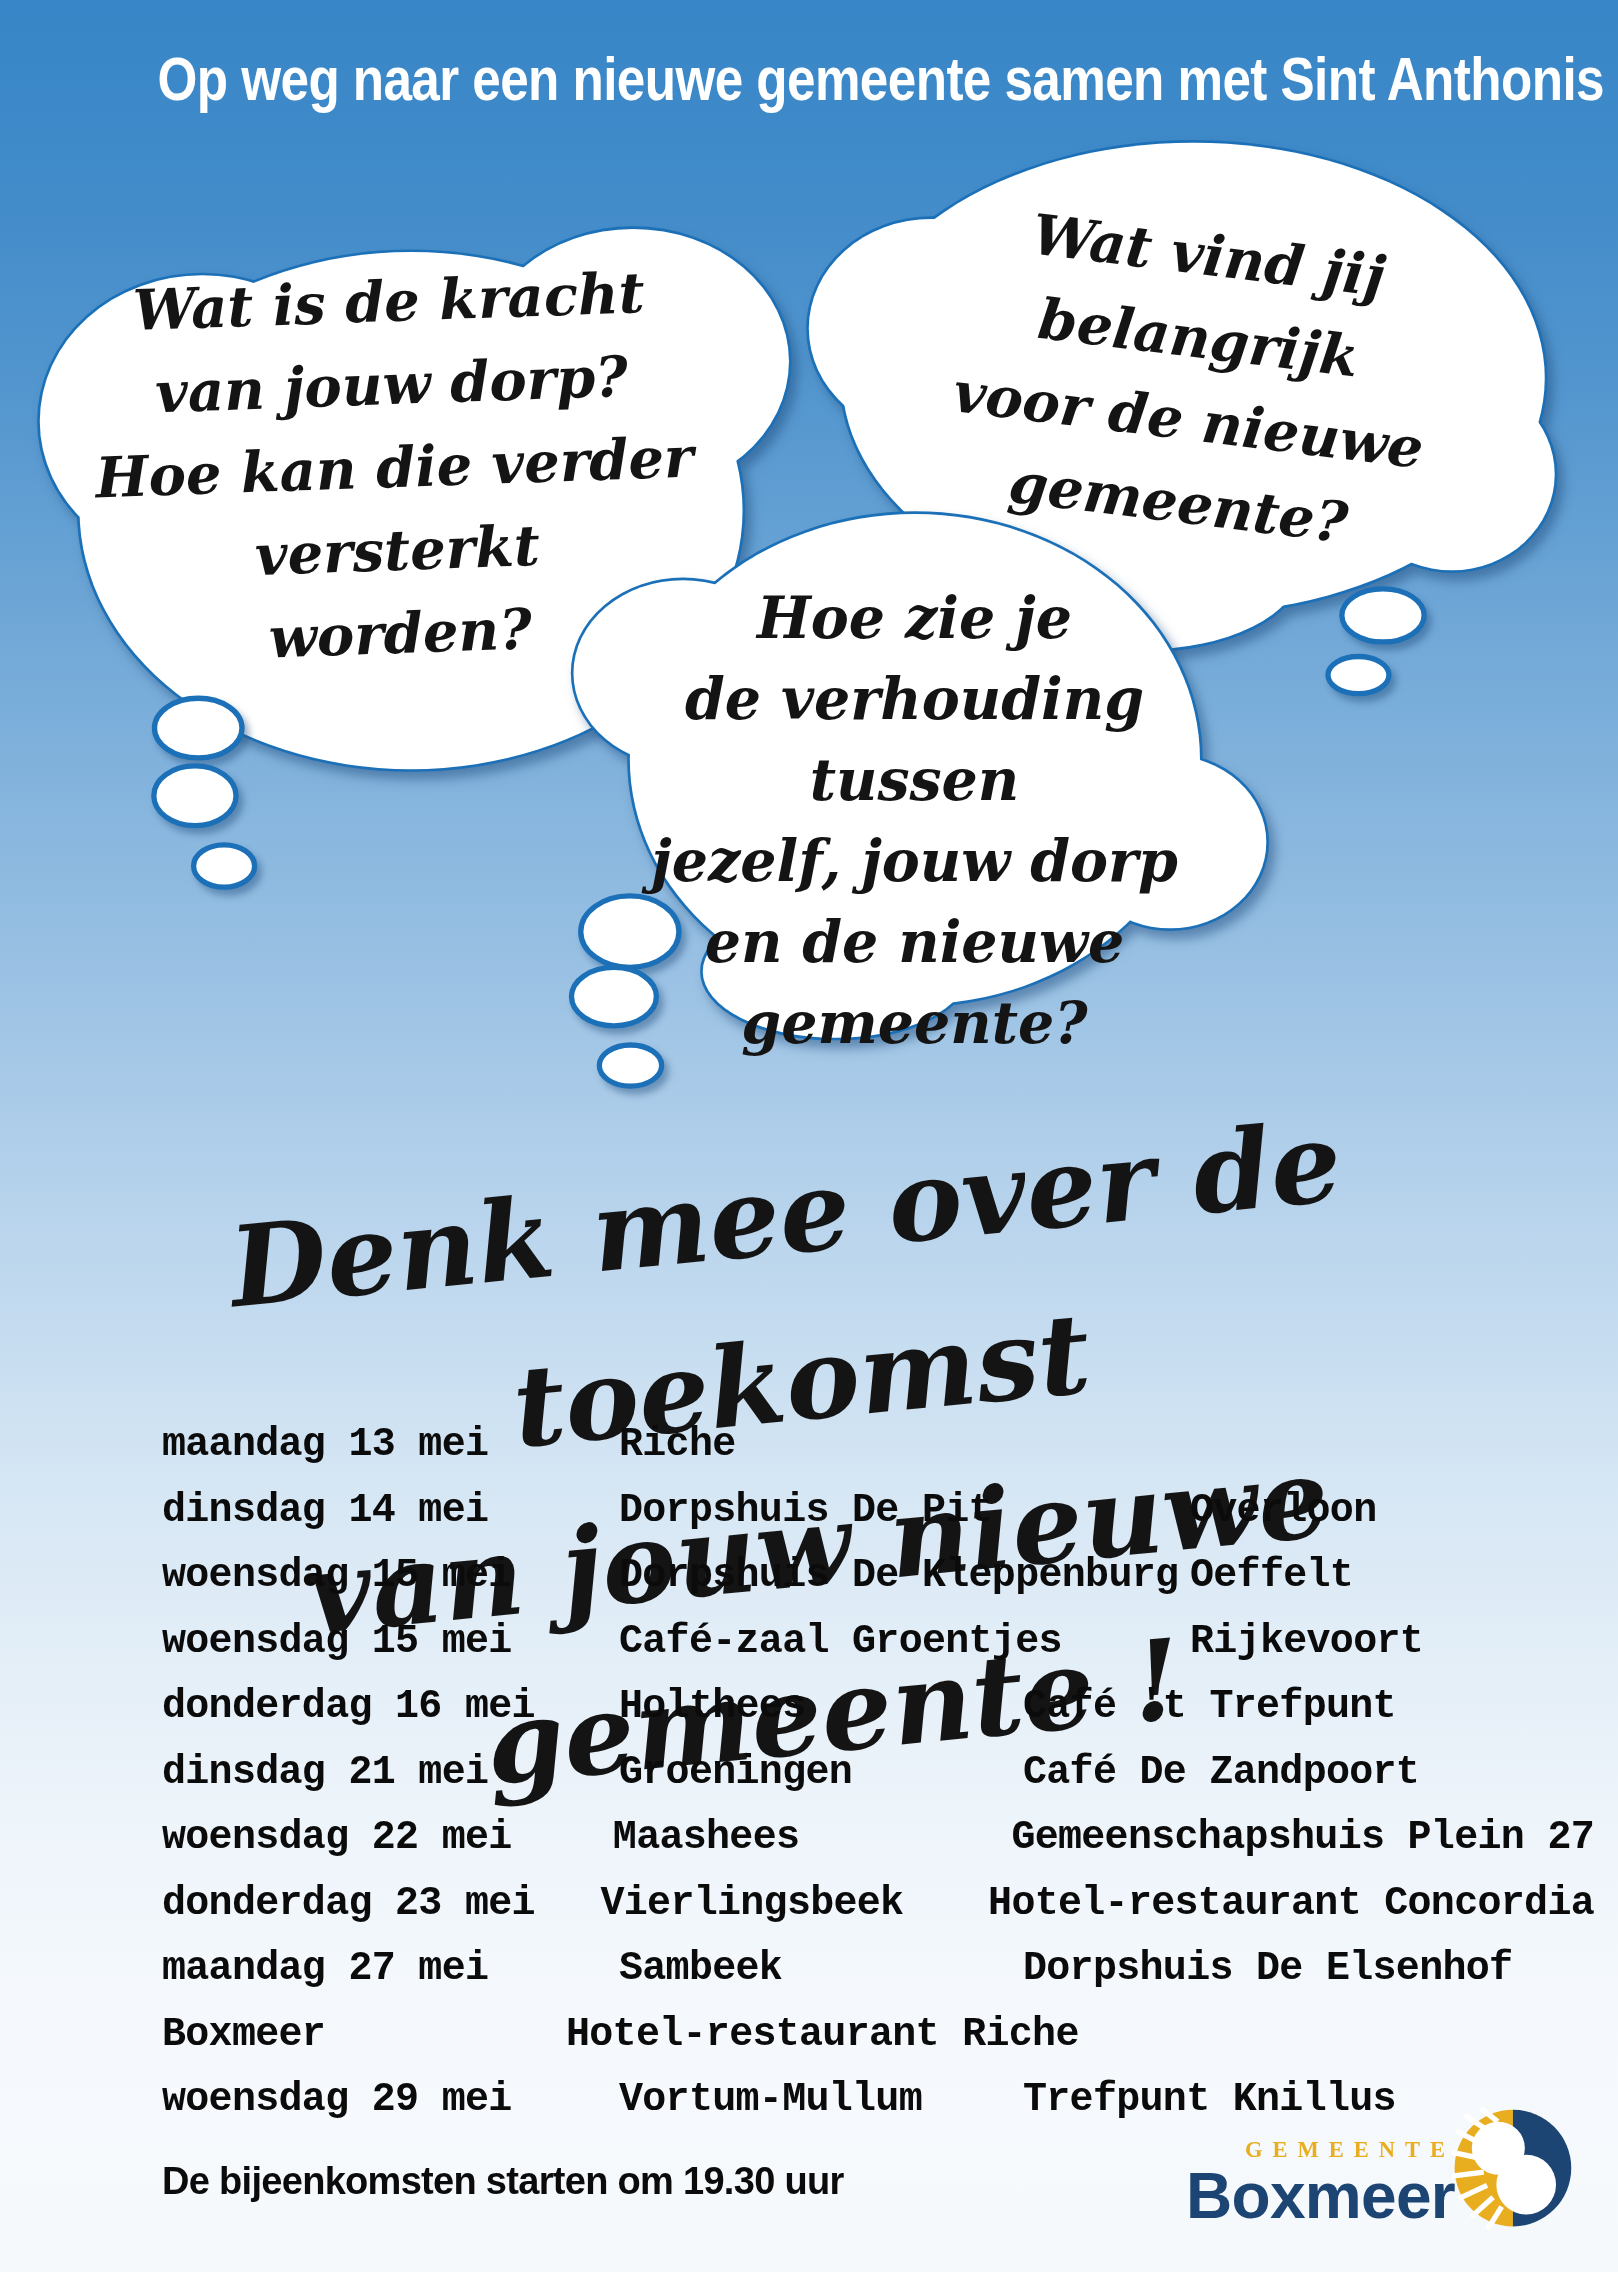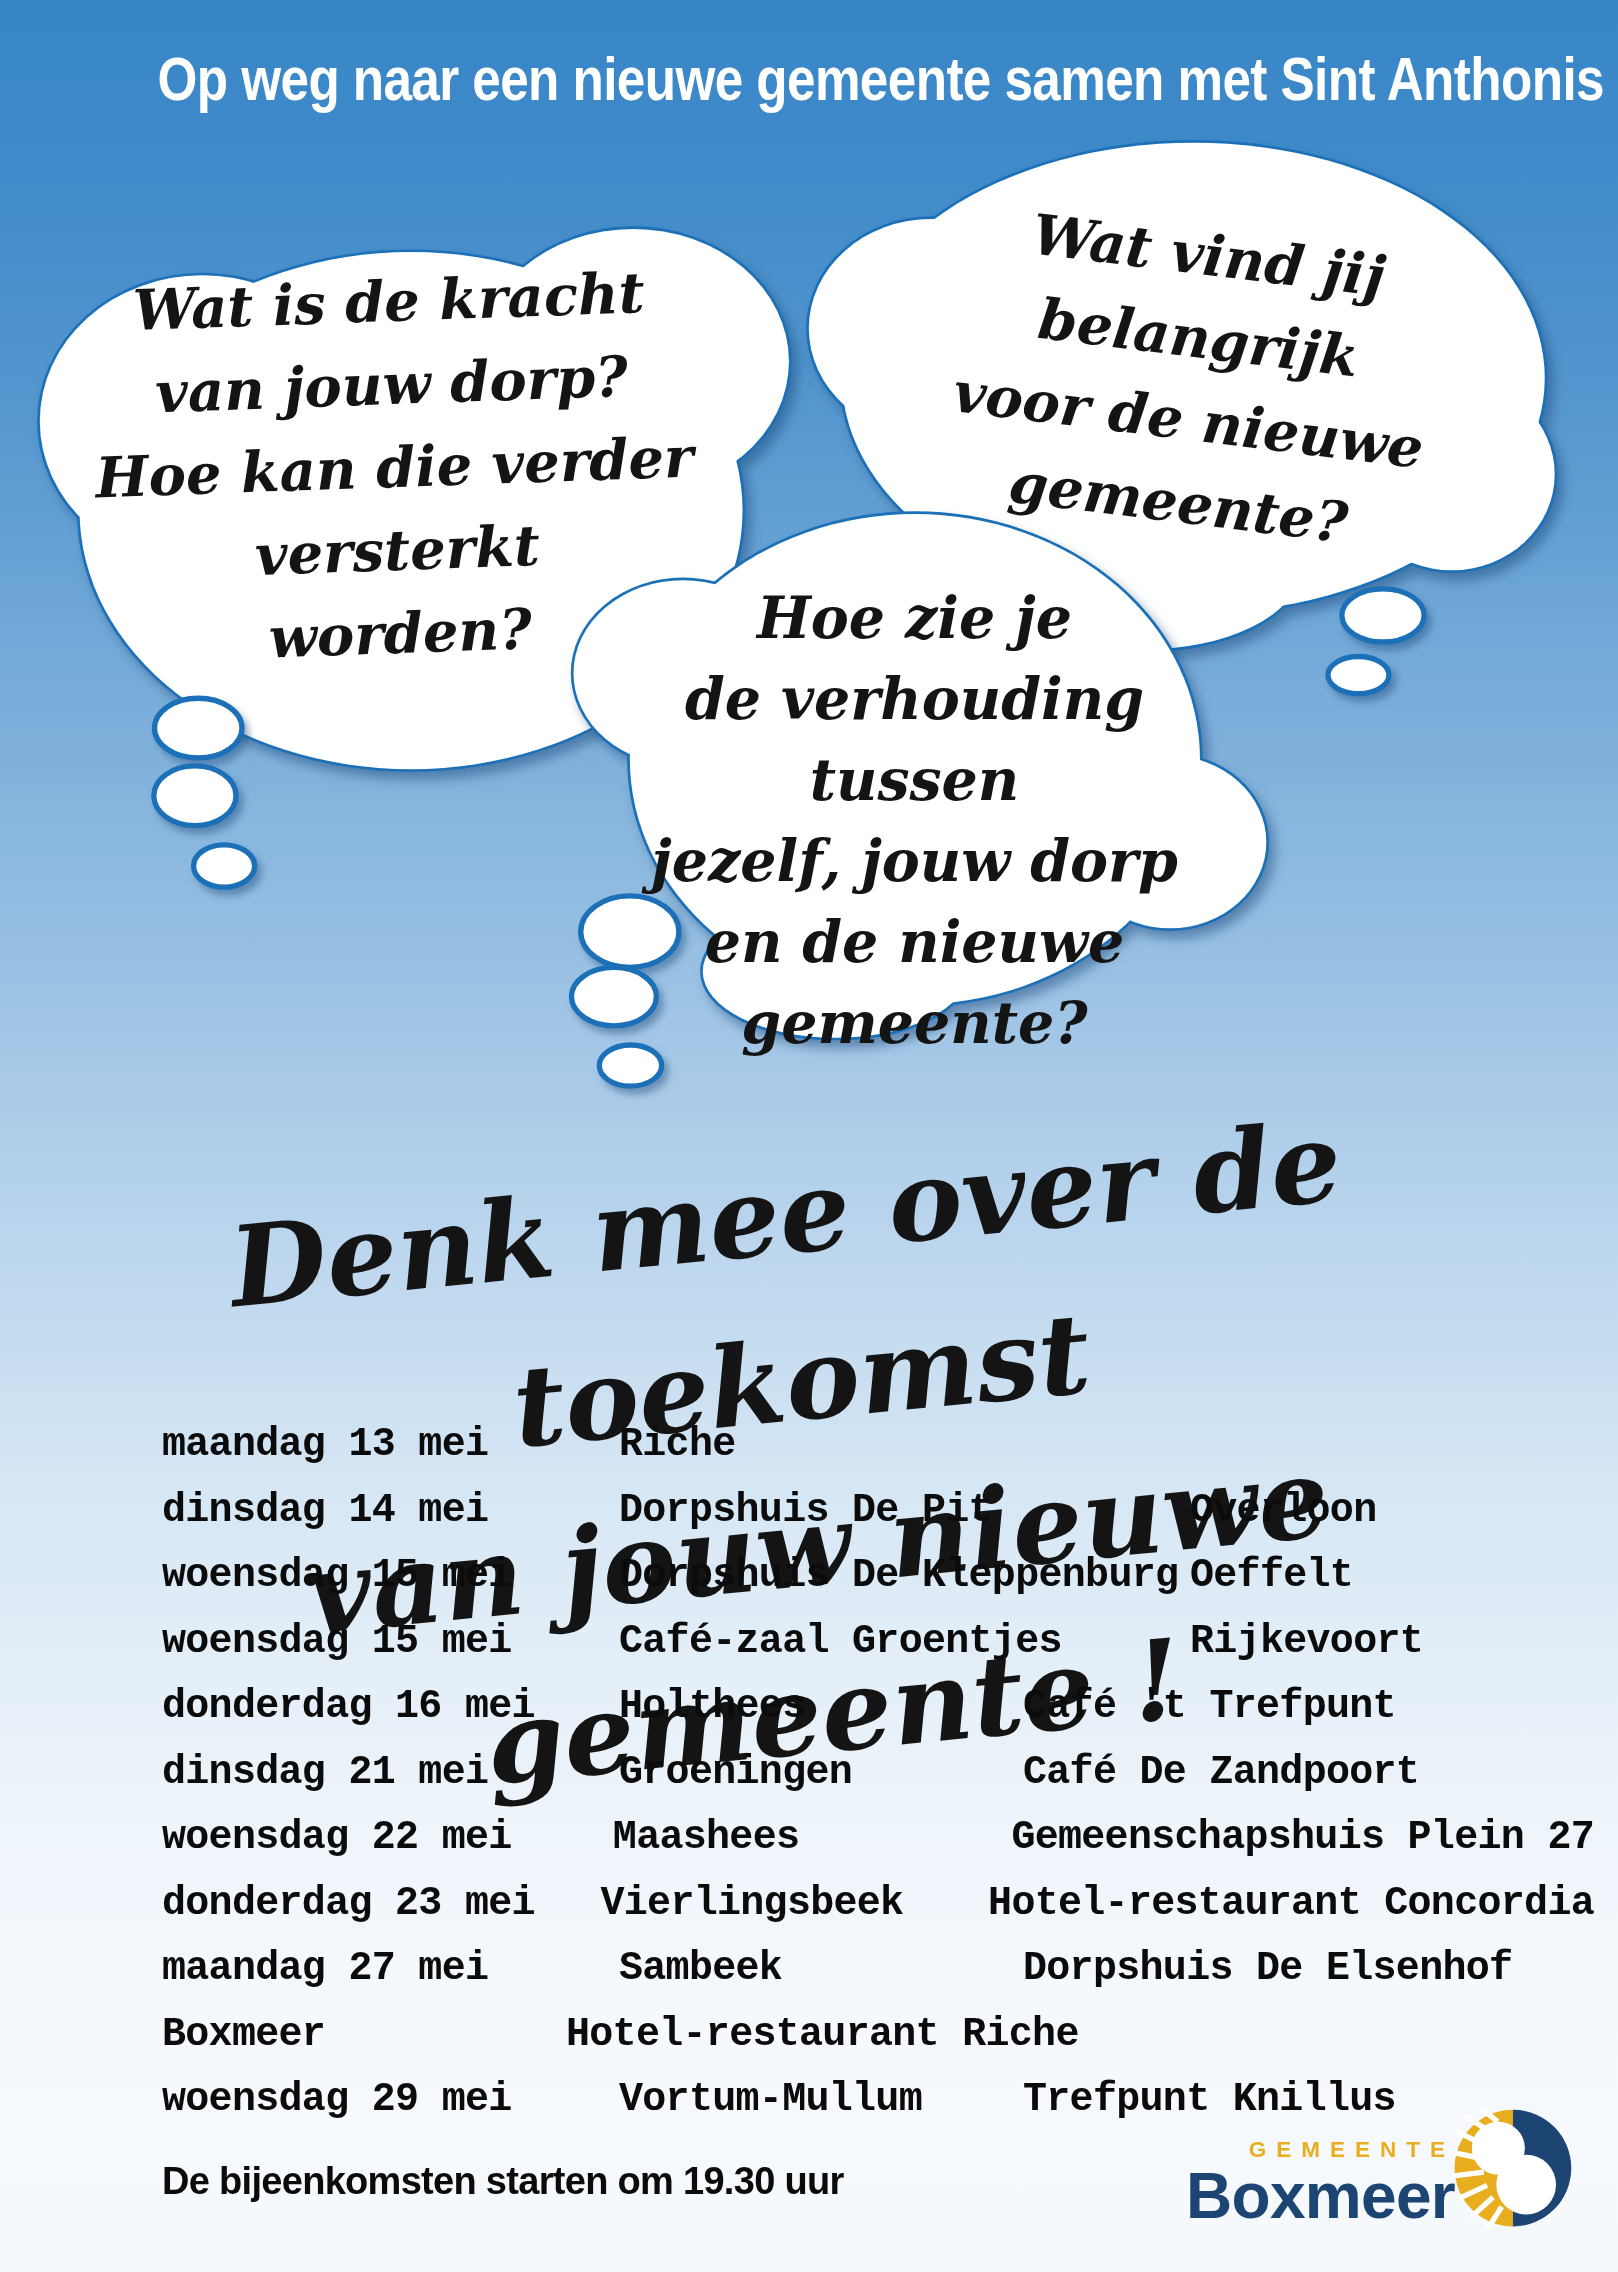--- a/index.html
+++ b/index.html
@@ -58,21 +58,21 @@
   .schedule .place{width:404px;}
   .schedule .venue{flex:1;}
   .footer-note{
     position:absolute;left:162px;top:2160px;
     font-size:38px;font-weight:bold;letter-spacing:-0.7px;color:#0B0B0B;
   }
   
   .logo-text{position:absolute;right:164px;top:2137px;text-align:right;}
   .logo-gemeente{
     font-size:22.5px;font-weight:bold;letter-spacing:10px;
-    color:#E9AE1F;display:block;
+    color:#E9AE1F;display:block;font-family:Liberation Serif, serif;
   }
   .logo-boxmeer{
     font-size:64px;font-weight:bold;letter-spacing:-0.7px;
     color:#1D4573;display:block;margin-top:1.3px;line-height:1;
   }
 </style>
 </head>
 <body>
 
 <div id="page">

